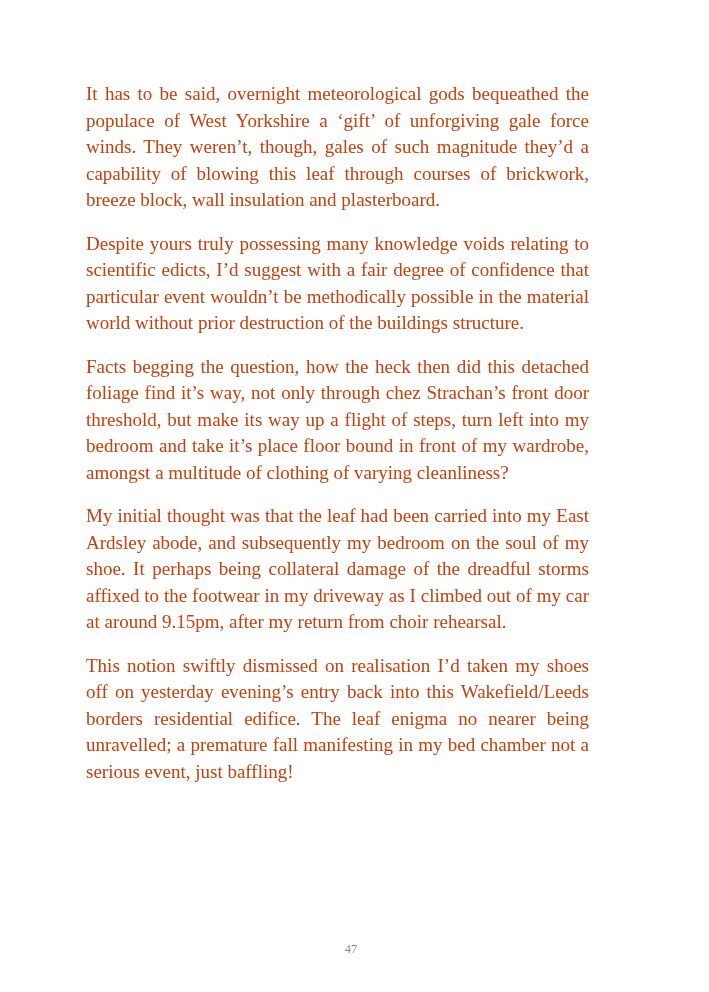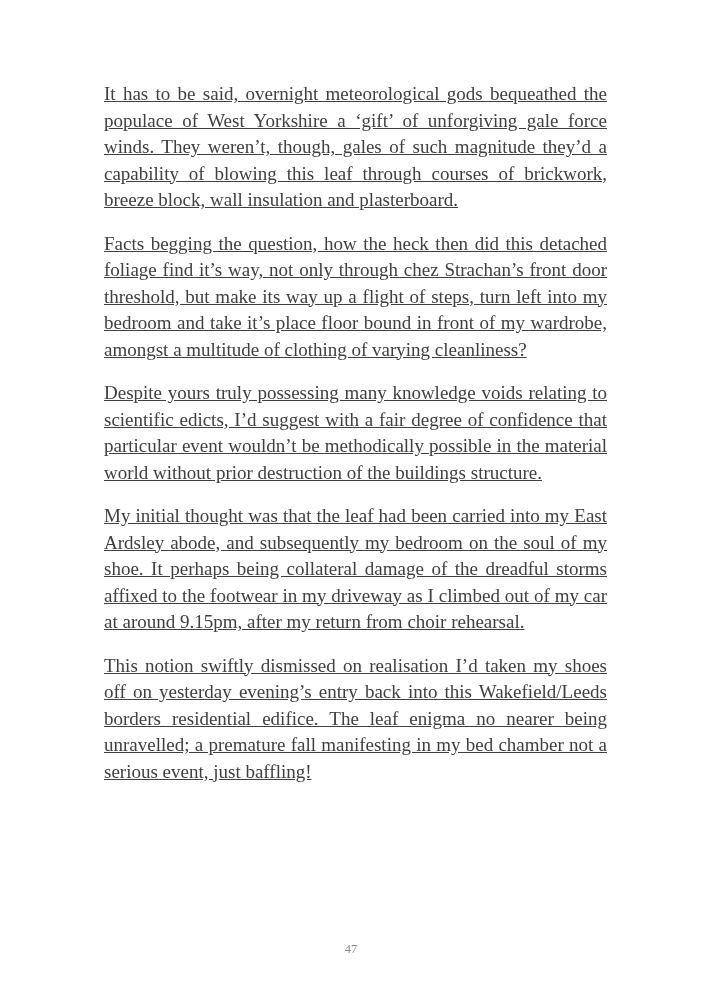--- a/index.html
+++ b/index.html
@@ -18,28 +18,27 @@
     position: absolute;
     top: 0;
     left: 0;
     width: 709px;
     height: 992px;
     background: #ffffff;
   }
   .text-block {
     position: absolute;
     top: 81px;
-    left: 104px;
+    left: 86px;
     width: 503px;
-    color: #404040;
+    color: #c2410c;
     font-size: 19px;
     line-height: 26.5px;
     text-align: justify;
     text-justify: inter-word;
-    text-decoration: underline;
   }
   .text-block p {
     margin: 0 0 17px 0;
     padding: 0;
   }
   .text-block p:last-child {
     margin-bottom: 16px;
   }
   .page-number {
     position: absolute;
@@ -51,19 +50,19 @@
     font-size: 12.5px;
     line-height: 16px;
   }
 </style>
 </head>
 <body>
 
 <div class="page">
   <div class="text-block">
     <p>It has to be said, overnight meteorological gods bequeathed the populace of West Yorkshire a ‘gift’ of unforgiving gale force winds. They weren’t, though, gales of such magnitude they’d a capability of blowing this leaf through courses of brickwork, breeze block, wall insulation and plasterboard.</p>
+    <p>Despite yours truly possessing many knowledge voids relating to scientific edicts, I’d suggest with a fair degree of confidence that particular event wouldn’t be methodically possible in the material world without prior destruction of the buildings structure.</p>
     <p>Facts begging the question, how the heck then did this detached foliage find it’s way, not only through chez Strachan’s front door threshold, but make its way up a flight of steps, turn left into my bedroom and take it’s place floor bound in front of my wardrobe, amongst a multitude of clothing of varying cleanliness?</p>
-    <p>Despite yours truly possessing many knowledge voids relating to scientific edicts, I’d suggest with a fair degree of confidence that particular event wouldn’t be methodically possible in the material world without prior destruction of the buildings structure.</p>
     <p>My initial thought was that the leaf had been carried into my East Ardsley abode, and subsequently my bedroom on the soul of my shoe. It perhaps being collateral damage of the dreadful storms affixed to the footwear in my driveway as I climbed out of my car at around 9.15pm, after my return from choir rehearsal.</p>
     <p>This notion swiftly dismissed on realisation I’d taken my shoes off on yesterday evening’s entry back into this Wakefield/Leeds borders residential edifice. The leaf enigma no nearer being unravelled; a premature fall manifesting in my bed chamber not a serious event, just baffling!</p>
   </div>
   <div class="page-number">47</div>
 </div>
 
 </body></html>

